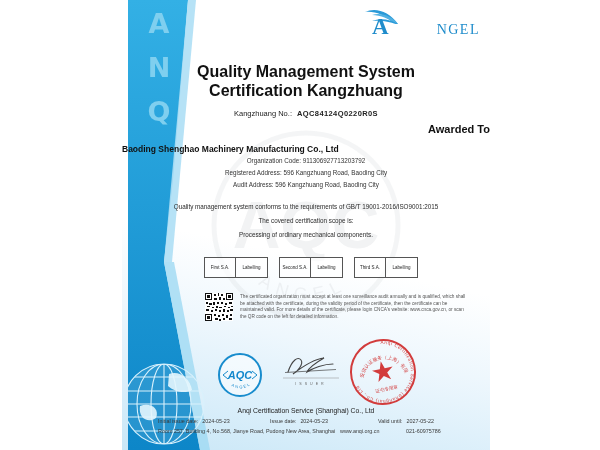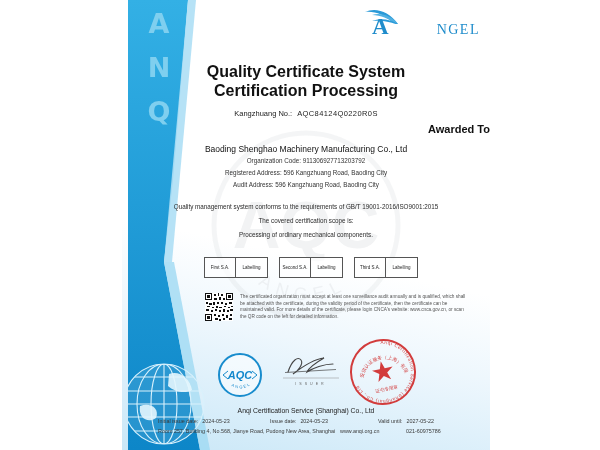--- a/index.html
+++ b/index.html
@@ -25,26 +25,26 @@
   .logo .txt { position:absolute; left:10px; top:6px; display:flex; align-items:baseline;
                font-family:"Liberation Serif", serif; }
   .logo .a { font-size:23px; font-weight:bold; }
   .logo .rest { font-size:14px; letter-spacing:1.5px;margin-left:48px; }
 
   .title { position:absolute; left:0; top:62px; width:368px; text-align:center;
            font-size:16px; font-weight:bold; line-height:19px; color:#111; }
 
   .certno { position:absolute; left:0; top:109px; width:368px; text-align:center;
             font-size:7.5px; color:#222; }
-  .certno .val { margin-left:5px; letter-spacing:.4px; font-weight:normal; }
+  .certno .val { margin-left:5px; letter-spacing:.4px; font-weight:bold; }
 
   .awarded { position:absolute; left:0; top:123px; width:368px; text-align:right;
              font-size:11px; font-weight:bold; color:#111; }
-  .company { position:absolute; left:0; top:144px; width:368px; text-align:center;
-             font-size:8.5px; font-weight:normal; color:#111; }
+  .company { position:absolute; left:0; top:144px; width:368px; text-align:left;
+             font-size:8.5px; font-weight:bold; color:#111; }
   .detail { position:absolute; left:0; width:368px; text-align:center;
             font-size:6.3px; color:#333; }
   .d1 { top:157px; } .d2 { top:169px; } .d3 { top:181px; }
 
   .stmt { position:absolute; left:0; width:368px; text-align:center;
           font-size:6.3px; color:#2b2b2b; }
   .s1 { top:203px; } .s2 { top:217px; } .s3 { top:231px; }
 
   .boxrow { position:absolute; left:82px; top:257px; display:flex; gap:11px; }
   .pair { display:flex; }
@@ -130,22 +130,22 @@
         <path d="M34,17 C28,9 17,5 8,8 C17,8 25,12 30,16 Z" fill="#4fb0e2"></path>
         <path d="M34,17 C26,12 16,11 8,14 C16,13 26,15 32,17 Z" fill="#2a9ad8"></path>
       </svg>
       <span class="txt">
         <span class="a">A</span>
           <span class="rest">NGEL</span>
       </span>
     </div>
 
     <div class="title">
-      <div>Quality Certificate System</div>
-      <div>Certification Processing</div>
+      <div>Quality Management System</div>
+      <div>Certification Kangzhuang</div>
     </div>
 
     <div class="certno">
       <span>Kangzhuang No.:</span><span class="val">AQC84124Q0220R0S</span>
     </div>
 
     <div class="awarded">Awarded To</div>
     <div class="company">Baoding Shenghao Machinery Manufacturing Co., Ltd</div>
     <div class="detail d1">Organization Code: 911306927713203792</div>
     <div class="detail d2">Registered Address: 596 Kangzhuang Road, Baoding City</div>

